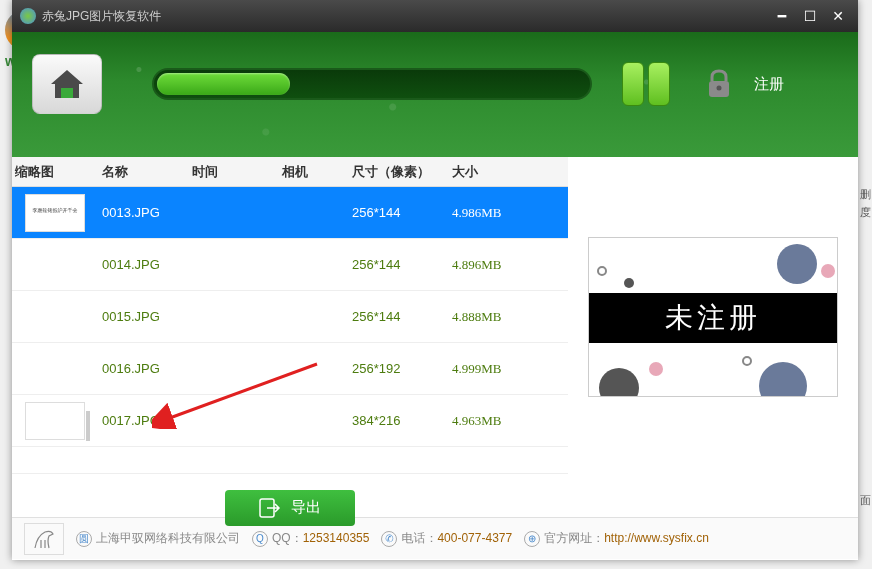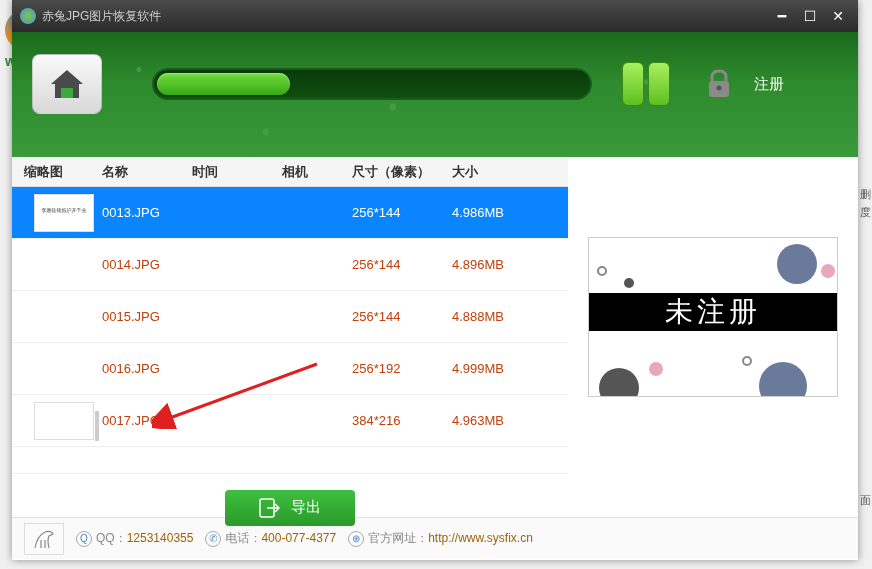--- a/index.html
+++ b/index.html
@@ -166,42 +166,42 @@
     .table-header {
       display: flex;
       height: 30px;
       background: #f5f5f5;
       border-bottom: 1px solid #ddd;
       font-size: 13px;
       color: #333;
       align-items: center;
       font-weight: bold;
     }
-    .col-thumb { width: 90px; padding-left: 12px; }
+    .col-thumb { width: 90px; padding-left: 3px; }
     .col-name { width: 90px; }
     .col-time { width: 90px; }
     .col-camera { width: 70px; }
     .col-size { width: 100px; }
-    .col-fsize { width: 90px; }
+    .col-fsize { width: 90px; font-family: Liberation Serif, serif; }
 
     .table-body {
       flex: 1;
       overflow-y: auto;
       position: relative;
     }
     .table-body::-webkit-scrollbar { width: 14px; }
     .table-body::-webkit-scrollbar-track { background: #f0f0f0; }
     .table-body::-webkit-scrollbar-thumb { background: #c0c0c0; border-radius: 3px; }
 
     .row {
       display: flex;
       height: 52px;
       align-items: center;
       font-size: 13px;
-      color: #c2410c;
+      color: #4d7c0f;
       border-bottom: 1px solid #eee;
     }
     .row.selected {
       background: #0a84ff;
       color: #fff;
     }
     .thumb-box {
       width: 60px; height: 38px;
       background: #fff;
       border: 1px solid #ddd;
@@ -263,21 +263,21 @@
     .c2 { width: 14px; height: 14px; background: #e8a8b8; top: 26px; right: 2px; }
     .c3 { width: 10px; height: 10px; background: #555; top: 40px; left: 35px; }
     .c4 { width: 10px; height: 10px; border: 2px solid #888; top: 28px; left: 8px; }
     .c5 { width: 40px; height: 40px; background: #555; bottom: -12px; left: 10px; }
     .c6 { width: 14px; height: 14px; background: #e8a8b8; bottom: 20px; left: 60px; }
     .c7 { width: 48px; height: 48px; background: #6a7a9a; bottom: -14px; right: 30px; }
     .c8 { width: 10px; height: 10px; border: 2px solid #888; bottom: 30px; right: 85px; }
     .preview-band {
       position: absolute;
       top: 55px; left: 0; right: 0;
-      height: 38px;
+      height: 50px;
       background: #000;
       color: #fff;
       font-size: 28px;
       display: flex;
       align-items: center;
       justify-content: center;
       letter-spacing: 4px;
     }
 
     .footer {
@@ -462,20 +462,21 @@
       </div>
     </div>
   </div>
 
   <div class="footer">
     <div class="horse">
       <svg width="30" height="26" viewBox="0 0 30 26">
           <path d="M6 22 Q8 10 16 6 Q22 4 24 8 L20 10 Q18 14 20 22 M12 22 L12 14 M16 22 L16 14" fill="none" stroke="#888" stroke-width="1.2"></path>
         </svg>
     </div>
+    <span><span class="footer-icon">圆</span><span>上海甲驭网络科技有限公司</span></span>
     <span><span class="footer-icon">Q</span><span>QQ：</span><span class="footer-link">1253140355</span></span>
     <span><span class="footer-icon">✆</span><span>电话：</span><span class="footer-link">400-077-4377</span></span>
     <span><span class="footer-icon">⊕</span><span>官方网址：</span><span class="footer-link">http://www.sysfix.cn</span></span>
   </div>
 
 </div>
 
 <div class="page-edge">删<br>度<br><br><br><br><br><br><br><br><br><br><br><br><br><br><br><br>面</div>
 
 </body></html>

